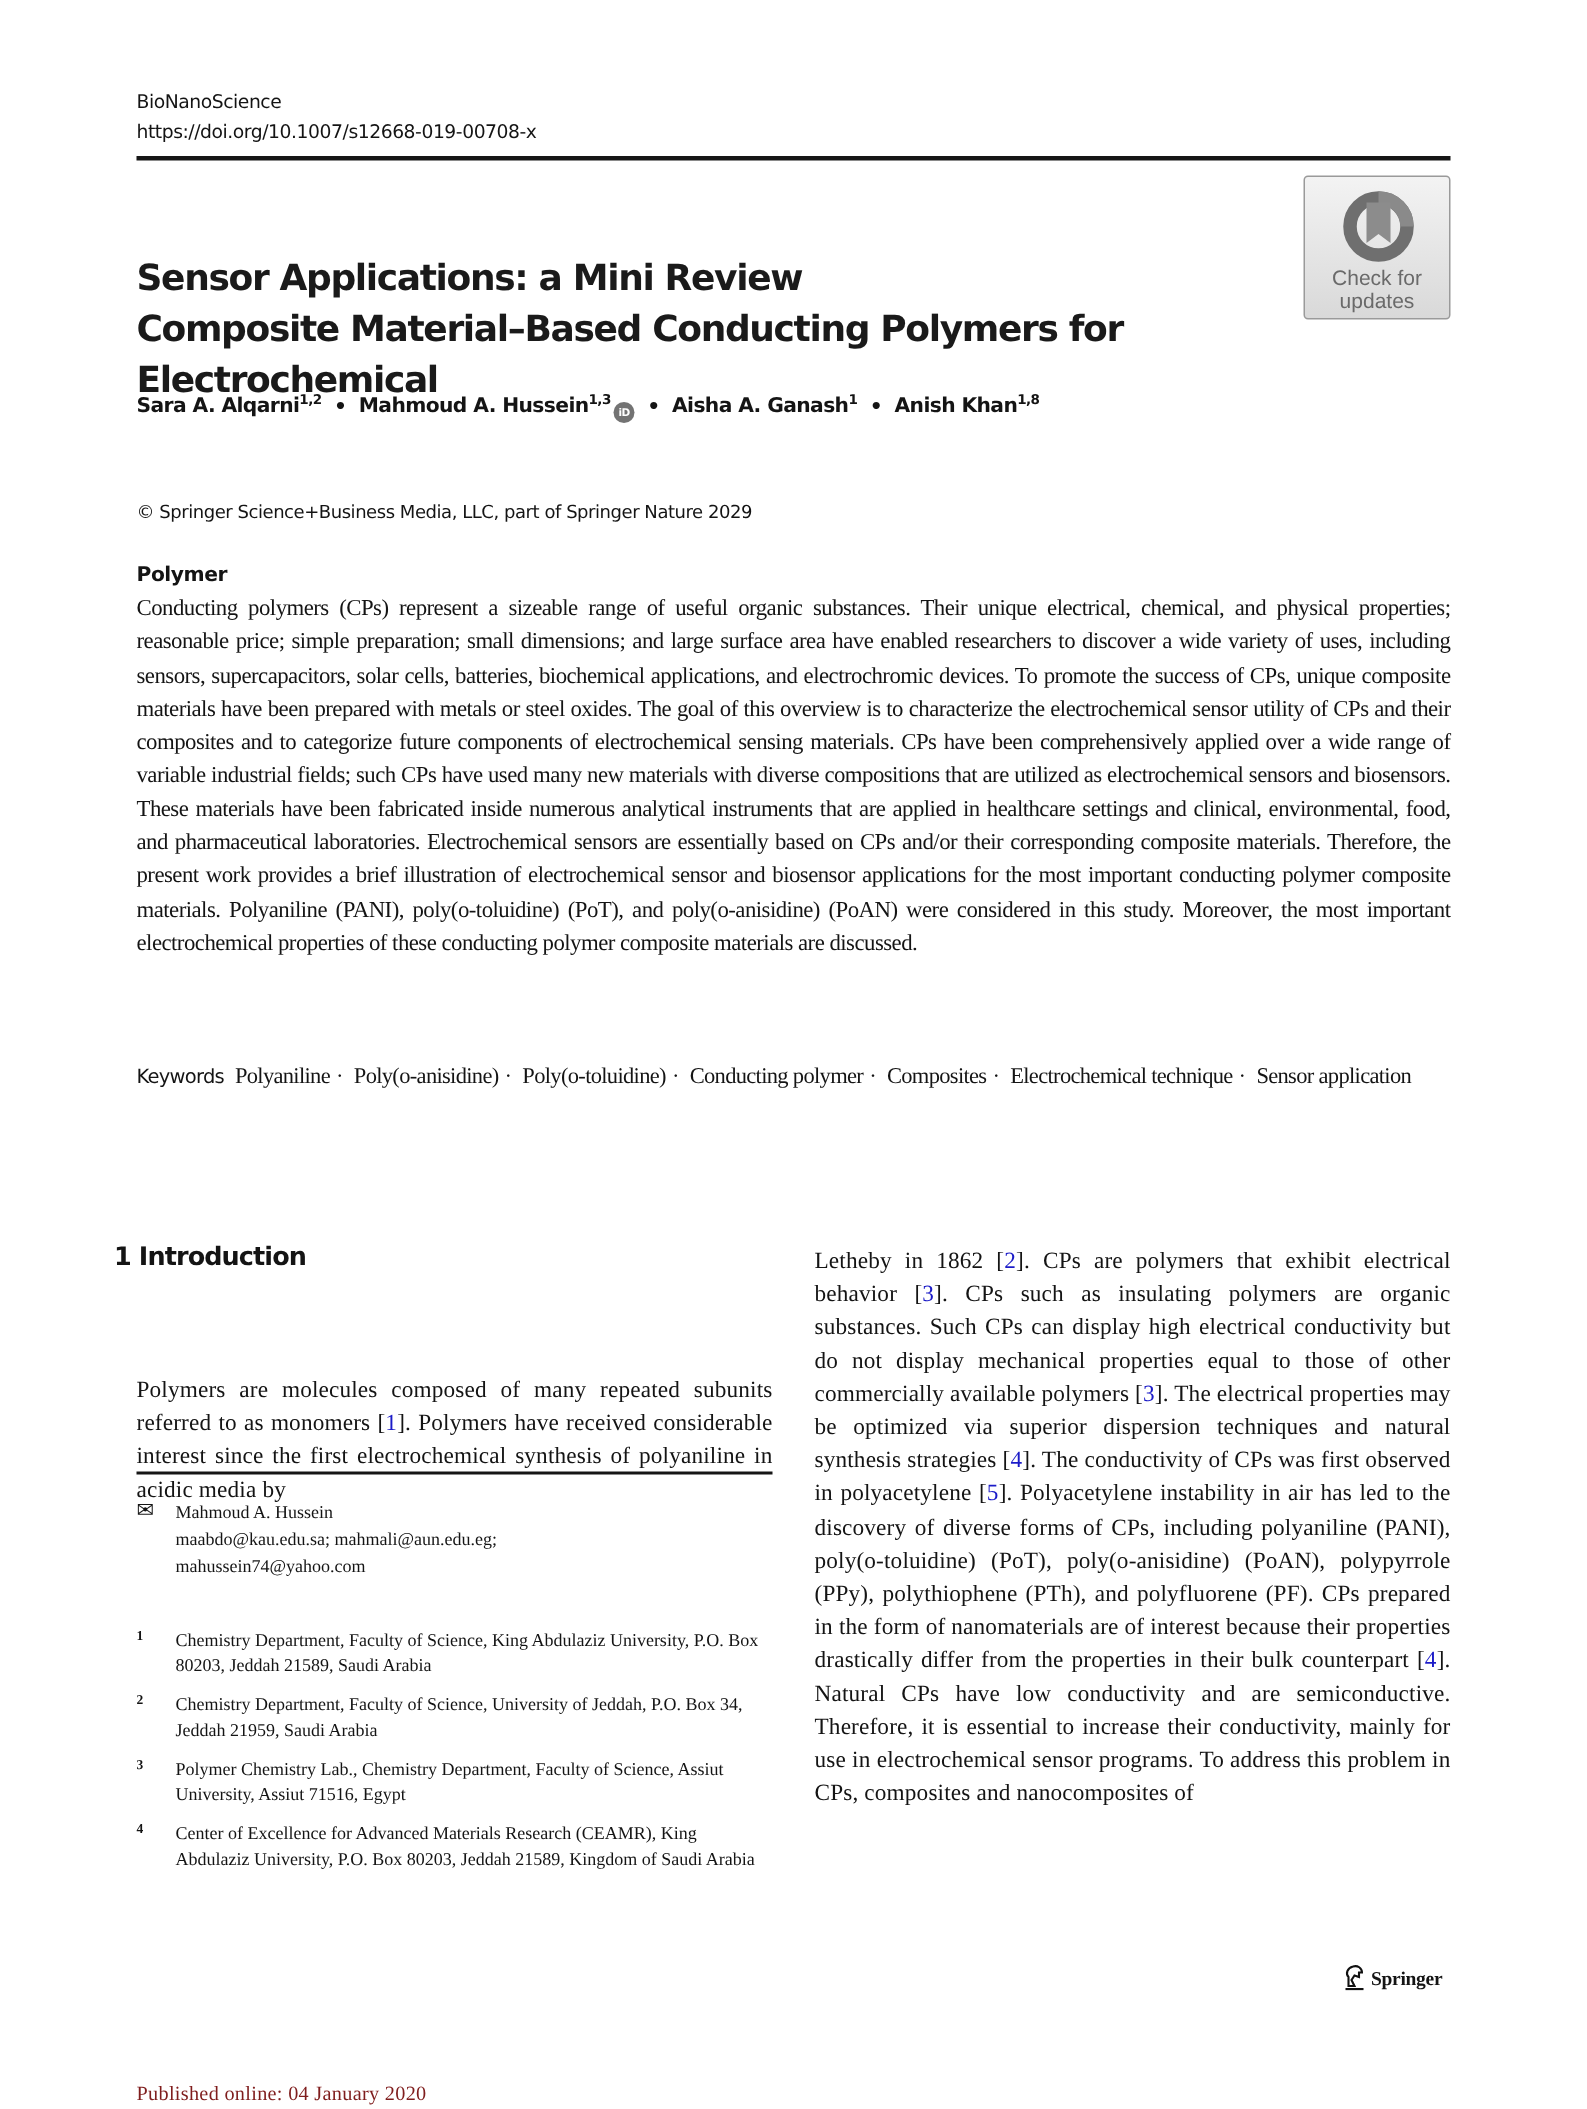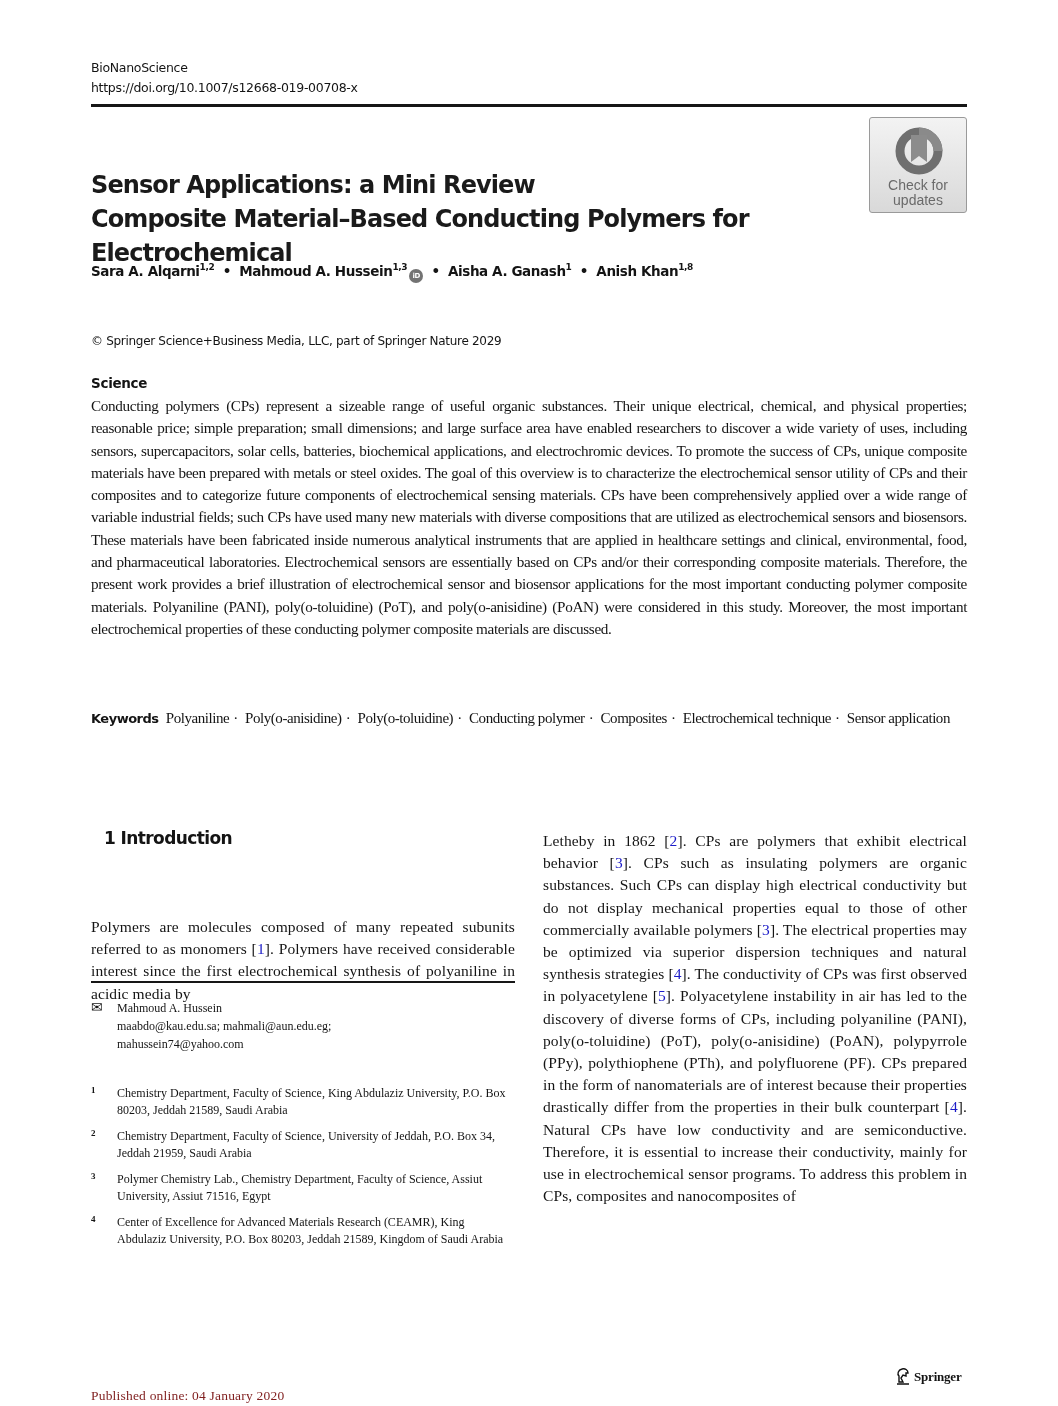--- a/index.html
+++ b/index.html
@@ -24,40 +24,40 @@
   .authors .sep { margin: 0 4px; }
   .orcid { display: inline-block; width: 14px; height: 14px; border-radius: 50%; background: #737373; color: #fff; font-size: 7px;
            line-height: 14px; text-align: center; vertical-align: -2px; margin-left: 2px; font-weight: bold; }
 
   .copyright { position: absolute; left: 91px; top: 334px; font-size: 12px; letter-spacing: -0.3px; }
 
   .abs-h { position: absolute; left: 91px; top: 375px; font-size: 13.5px; font-weight: bold; letter-spacing: -0.3px; }
   .abs-body { position: absolute; left: 91px; top: 395px; width: 876px; font-size: 15.2px; line-height: 22.3px; text-align: justify; letter-spacing: -0.35px; }
 
   .kw { position: absolute; left: 91px; top: 707px; width: 880px; font-size: 15px; line-height: 23px; letter-spacing: -0.45px; }
-  .kw-label { font-family: "DejaVu Sans", sans-serif; font-weight: bold; font-size: 13px; letter-spacing: -0.5px; margin-right: 4px; text-align: center; }
+  .kw-label { font-family: "DejaVu Sans", sans-serif; font-weight: normal; font-size: 13px; letter-spacing: -0.5px; margin-right: 4px; text-align: center; }
   .kw .dot { margin: 0 4px; }
 
-  .intro-h { position: absolute; left: 104px; top: 828px; font-size: 17px; font-weight: bold; letter-spacing: -0.6px; }
+  .intro-h { position: absolute; left: 76px; top: 828px; font-size: 17px; font-weight: bold; letter-spacing: -0.6px; }
   .col-left { position: absolute; left: 91px; top: 916px; width: 424px; font-size: 15.5px; line-height: 22.2px; text-align: justify; letter-spacing: 0.1px; }
   .col-right { position: absolute; left: 543px; top: 830px; width: 424px; font-size: 15.5px; line-height: 22.2px; text-align: justify; letter-spacing: 0.1px; }
   .ref { color: #1b1bc8; }
 
   .rule-fn { position: absolute; left: 91px; top: 981px; width: 424px; height: 2px; background: #161616; }
 
   .corr { position: absolute; left: 91px; top: 999px; font-size: 12px; line-height: 18px; }
   .corr .env { position: absolute; left: 0; top: 0; font-size: 14px; }
   .corr .lines { position: absolute; left: 26px; top: 0; width: 400px; }
 
   .affs { position: absolute; left: 91px; top: 1085px; width: 424px; font-size: 12px; line-height: 17px; }
   .aff { position: relative; padding-left: 26px; margin-bottom: 9px; }
   .aff .num { position: absolute; left: 0; top: -3px; font-size: 9px; font-weight: bold; }
 
   .published { position: absolute; left: 91px; top: 1388px; font-size: 13.5px; color: #7f1d1d; letter-spacing: 0.2px; }
-  .springer { position: absolute; left: 895px; top: 1367px; font-size: 13px; font-weight: bold; letter-spacing: -0.2px; }
+  .springer { position: absolute; left: 895px; top: 1309px; font-size: 13px; font-weight: bold; letter-spacing: -0.2px; }
   .springer svg { vertical-align: -4px; margin-right: 3px; }
 </style>
 </head>
 <body>
 
 <div class="journal sans">
   <div>BioNanoScience</div>
   <div>https://doi.org/10.1007/s12668-019-00708-x</div>
 </div>
 <div class="rule-top"></div>
@@ -84,21 +84,21 @@
   <span class="sep">•</span>
   <span>Mahmoud A. Hussein</span><sup>1,3</sup><span class="orcid">iD</span>
   <span class="sep">•</span>
   <span>Aisha A. Ganash</span><sup>1</sup>
   <span class="sep">•</span>
   <span>Anish Khan</span><sup>1,8</sup>
 </div>
 
 <div class="copyright sans">© Springer Science+Business Media, LLC, part of Springer Nature 2029</div>
 
-<div class="abs-h sans">Science</div>
+<div class="abs-h sans">Polymer</div>
 <div class="abs-body serif">Conducting polymers (CPs) represent a sizeable range of useful organic substances. Their unique electrical, chemical, and physical properties; reasonable price; simple preparation; small dimensions; and large surface area have enabled researchers to discover a wide variety of uses, including sensors, supercapacitors, solar cells, batteries, biochemical applications, and electrochromic devices. To promote the success of CPs, unique composite materials have been prepared with metals or steel oxides. The goal of this overview is to characterize the electrochemical sensor utility of CPs and their composites and to categorize future components of electrochemical sensing materials. CPs have been comprehensively applied over a wide range of variable industrial fields; such CPs have used many new materials with diverse compositions that are utilized as electrochemical sensors and biosensors. These materials have been fabricated inside numerous analytical instruments that are applied in healthcare settings and clinical, environmental, food, and pharmaceutical laboratories. Electrochemical sensors are essentially based on CPs and/or their corresponding composite materials. Therefore, the present work provides a brief illustration of electrochemical sensor and biosensor applications for the most important conducting polymer composite materials. Polyaniline (PANI), poly(o-toluidine) (PoT), and poly(o-anisidine) (PoAN) were considered in this study. Moreover, the most important electrochemical properties of these conducting polymer composite materials are discussed.</div>
 
 <div class="kw serif">
   <span class="kw-label">Keywords</span>
   <span>Polyaniline</span><span class="dot">·</span>
   <span>Poly(o-anisidine)</span><span class="dot">·</span>
   <span>Poly(o-toluidine)</span><span class="dot">·</span>
   <span>Conducting polymer</span><span class="dot">·</span>
   <span>Composites</span><span class="dot">·</span>
   <span>Electrochemical technique</span><span class="dot">·</span>

